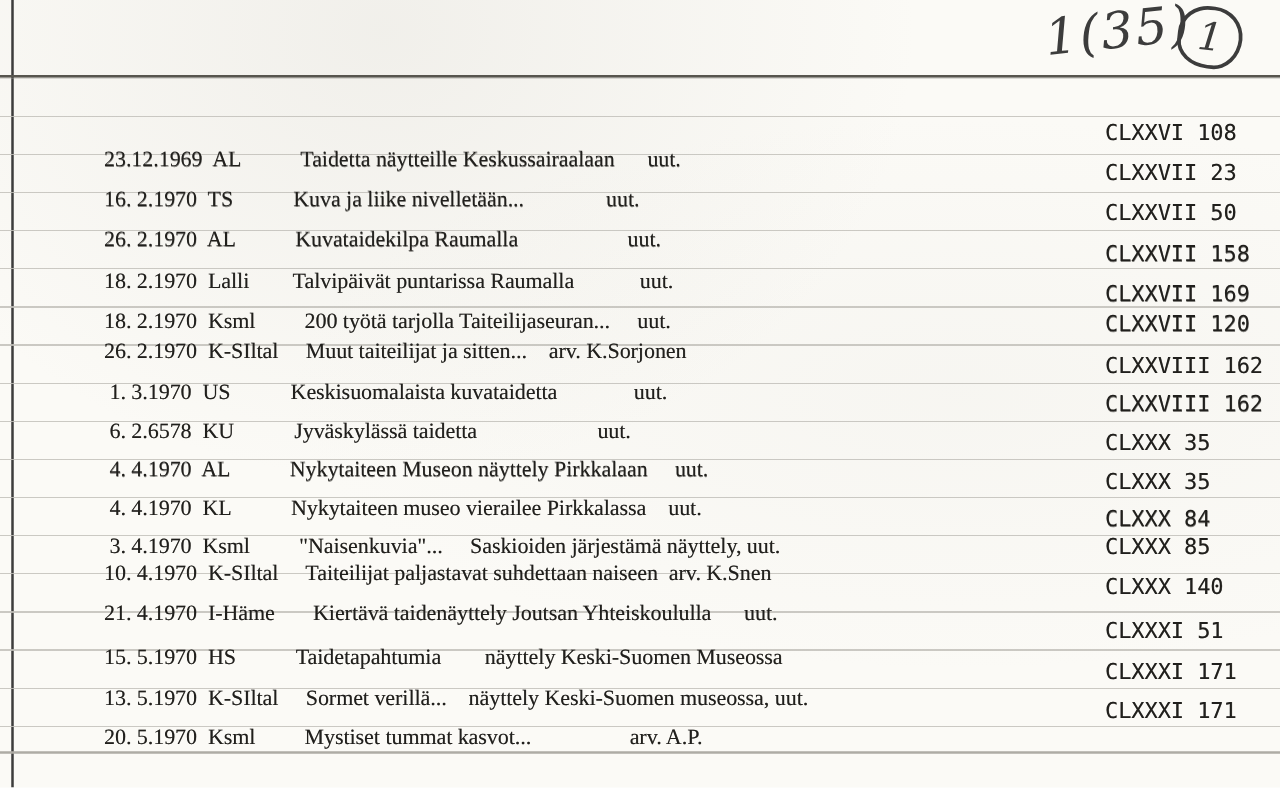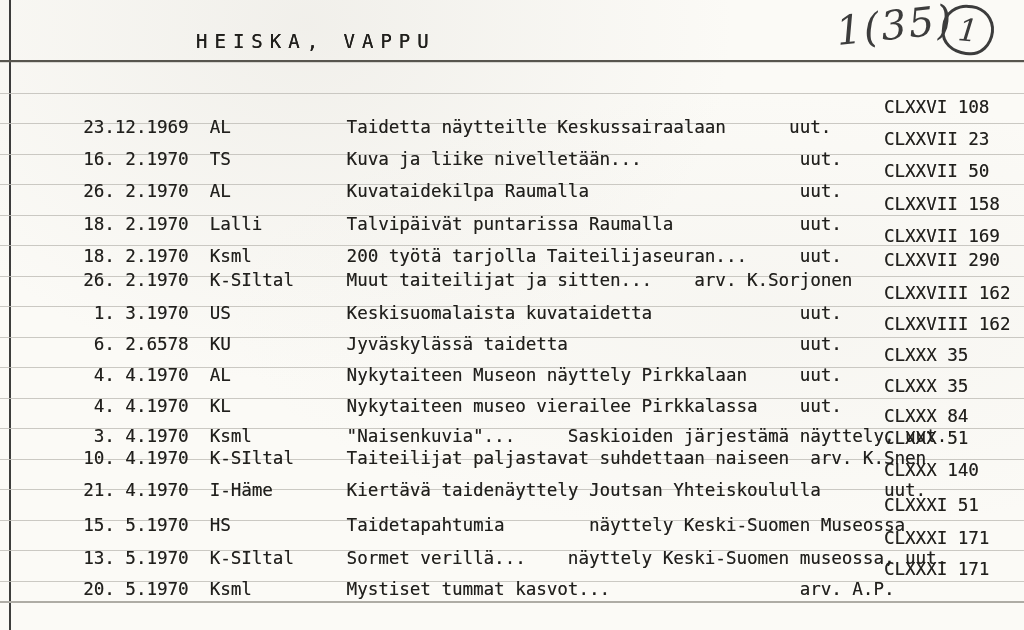--- a/index.html
+++ b/index.html
@@ -76,21 +76,21 @@
 
   .entry-row {
     position: absolute;
     left: 20px;
     height: 20px;
     line-height: 20px;
     font-size: 17.5px;
     white-space: pre;
     text-shadow: 0.2px 0.2px 0.5px rgba(32,31,28,0.55);
   }
-  .entry-text { white-space: pre; }
+  .entry-text { white-space: pre; font-family: Liberation Serif, serif; }
   .entry-reference {
     position: absolute;
     left: 864px; top: 0;
     white-space: pre;
     text-align: right;
   }
 
   
   .handwritten-note {
     position: absolute;
@@ -121,21 +121,20 @@
     color: var(--color-handwriting);
   }
 </style>
 </head>
 <body>
 
 <div class="paper">
 
   <div class="edge-line"></div>
 
-  <div class="page-title">HEISKA, VAPPU</div>
 
   <div class="handwritten-note">1(35)</div>
 
   <div class="handwritten-circle">
     <span>1</span>
   </div>
 
   <div class="header-divider"></div>
   <div class="ruled-lines"></div>
   <div class="bottom-rule"></div>
@@ -161,21 +160,21 @@
       <span class="entry-reference">CLXXVII 158</span>
     </div>
 
     <div class="entry-row" style="top: 226px;">
       <span class="entry-text">18. 2.1970  Ksml         200 työtä tarjolla Taiteilijaseuran...     uut.</span>
       <span class="entry-reference">CLXXVII 169</span>
     </div>
 
     <div class="entry-row" style="top: 250px;">
       <span class="entry-text">26. 2.1970  K-SIltal     Muut taiteilijat ja sitten...    arv. K.Sorjonen</span>
-      <span class="entry-reference">CLXXVII 290</span>
+      <span class="entry-reference">CLXXVII 120</span>
     </div>
 
     <div class="entry-row" style="top: 283px;">
       <span class="entry-text"> 1. 3.1970  US           Keskisuomalaista kuvataidetta              uut.</span>
       <span class="entry-reference">CLXXVIII 162</span>
     </div>
 
     <div class="entry-row" style="top: 314px;">
       <span class="entry-text"> 6. 2.6578  KU           Jyväskylässä taidetta                      uut.</span>
       <span class="entry-reference">CLXXVIII 162</span>
@@ -191,21 +190,21 @@
       <span class="entry-reference">CLXXX 35</span>
     </div>
 
     <div class="entry-row" style="top: 406px;">
       <span class="entry-text"> 3. 4.1970  Ksml         "Naisenkuvia"...     Saskioiden järjestämä näyttely, uut.</span>
       <span class="entry-reference">CLXXX 84</span>
     </div>
 
     <div class="entry-row" style="top: 428px;">
       <span class="entry-text">10. 4.1970  K-SIltal     Taiteilijat paljastavat suhdettaan naiseen  arv. K.Snen</span>
-      <span class="entry-reference">CLXXX 51</span>
+      <span class="entry-reference">CLXXX 85</span>
     </div>
 
     <div class="entry-row" style="top: 460px;">
       <span class="entry-text">21. 4.1970  I-Häme       Kiertävä taidenäyttely Joutsan Yhteiskoululla      uut.</span>
       <span class="entry-reference">CLXXX 140</span>
     </div>
 
     <div class="entry-row" style="top: 495px;">
       <span class="entry-text">15. 5.1970  HS           Taidetapahtumia        näyttely Keski-Suomen Museossa</span>
       <span class="entry-reference">CLXXXI 51</span>

